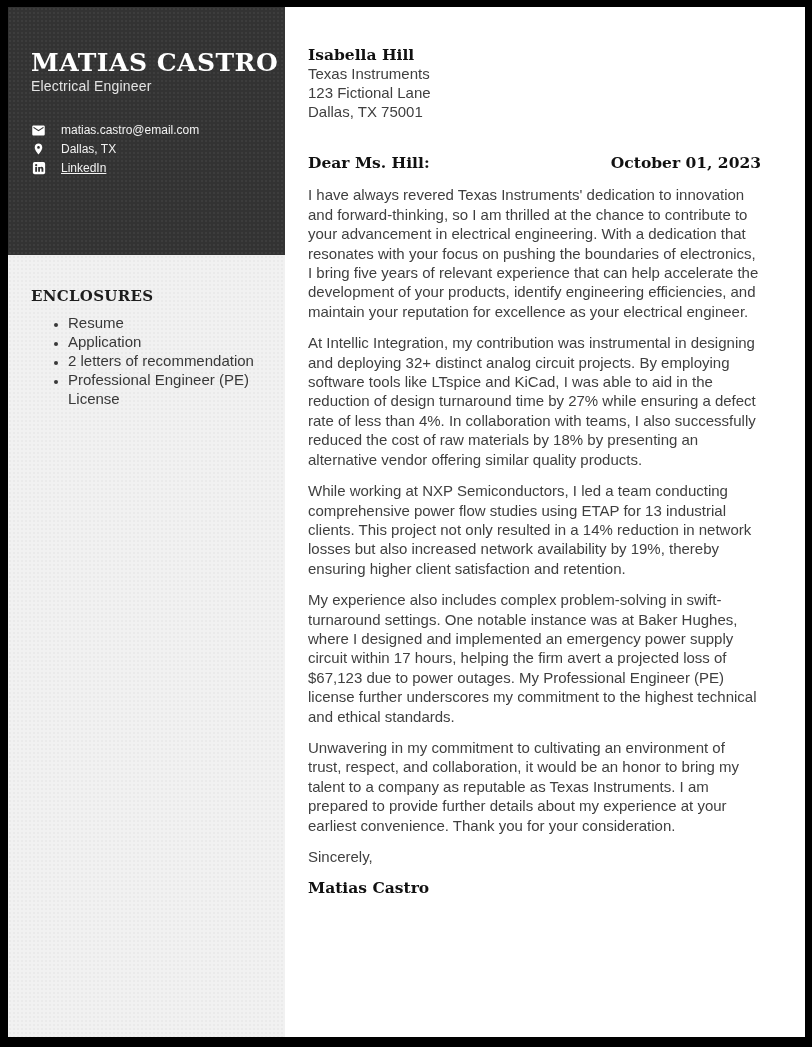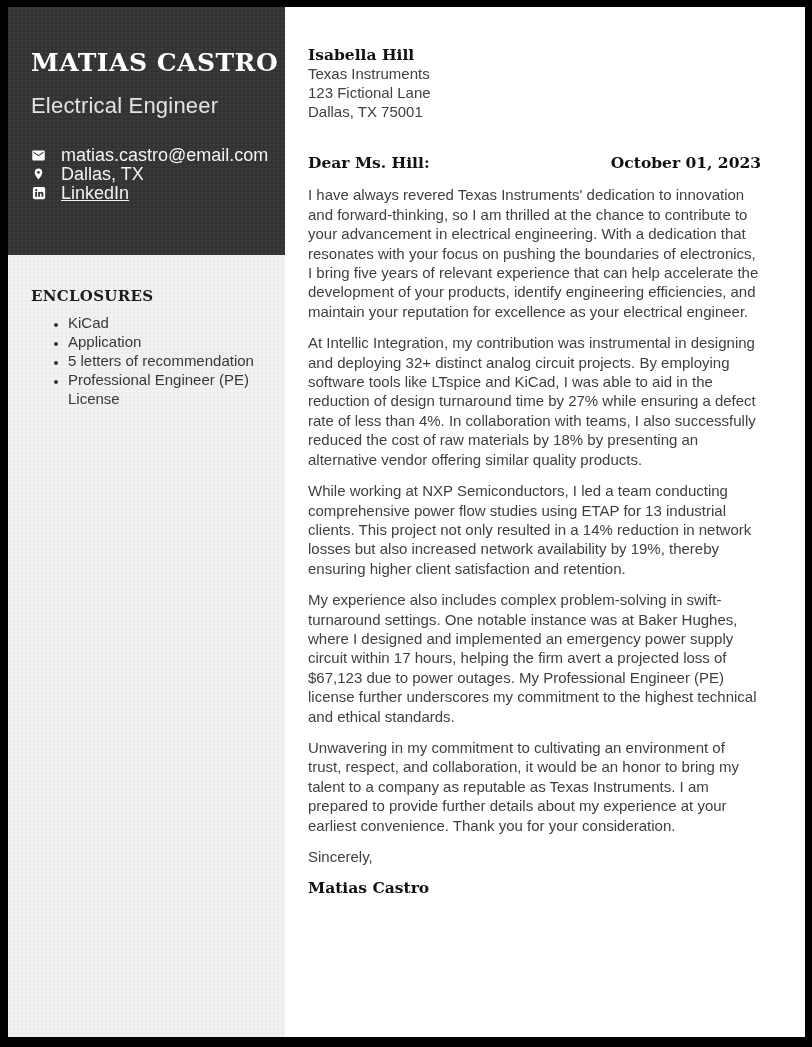--- a/index.html
+++ b/index.html
@@ -37,25 +37,25 @@
     background-size:4px 4px;
     height:248px;flex:0 0 248px;
     padding:42px 16px 0 23px;
   }
   .candidate-name{
     margin:0;font-family:"DejaVu Serif", serif;font-weight:bold;
     font-size:25px;line-height:1.15;color:#ffffff;letter-spacing:.5px;
     white-space:nowrap;
   }
   .job-title{
-    margin-top:15px;font-size:22px;color:#e4e4e4;letter-spacing:.2px;
+    font-size:14px;color:#e4e4e4;letter-spacing:.2px;
   }
   .contact-list{
     list-style:none;margin:27px 0 0;padding:0;
-    font-size:18px;color:var(--sidebar-text);
+    font-size:12px;color:var(--sidebar-text);
   }
   .contact-list li{
     display:flex;align-items:center;gap:15px;line-height:19px;
   }
   .cicon{width:15px;flex:0 0 15px;display:inline-flex;align-items:center;justify-content:center;}
   .cicon svg{display:block;}
   .contact-link{color:inherit;text-decoration:underline;}
   .sidebar-body{padding:32px 24px 0 23px;}
   .enclosures-heading{
     margin:0;font-family:"DejaVu Serif", serif;font-weight:bold;
@@ -126,23 +126,23 @@
                   <path d="M10.6 10.2h3.1v1.1c.5-.8 1.5-1.3 2.6-1.3 2 0 3.2 1.3 3.2 3.7v4.8h-3.2v-4.3c0-1-.4-1.6-1.2-1.6-.9 0-1.4.6-1.4 1.7v4.2h-3.1v-8.3z" fill="#333333"></path>
                 </svg>
             </span>
             <a class="contact-link" href="#">LinkedIn</a>
           </li>
         </ul>
       </div>
       <div class="sidebar-body">
         <h2 class="enclosures-heading">ENCLOSURES</h2>
         <ul class="enclosure-list">
-          <li>KiCad</li>
+          <li>Resume</li>
           <li>Application</li>
-          <li>5 letters of recommendation</li>
+          <li>2 letters of recommendation</li>
           <li>Professional Engineer (PE) License</li>
         </ul>
       </div>
     </aside>
 
     <main class="letter">
       <div class="recipient">
         <div class="recipient-name">Isabella Hill</div>
         <div>Texas Instruments</div>
         <div>123 Fictional Lane</div>

